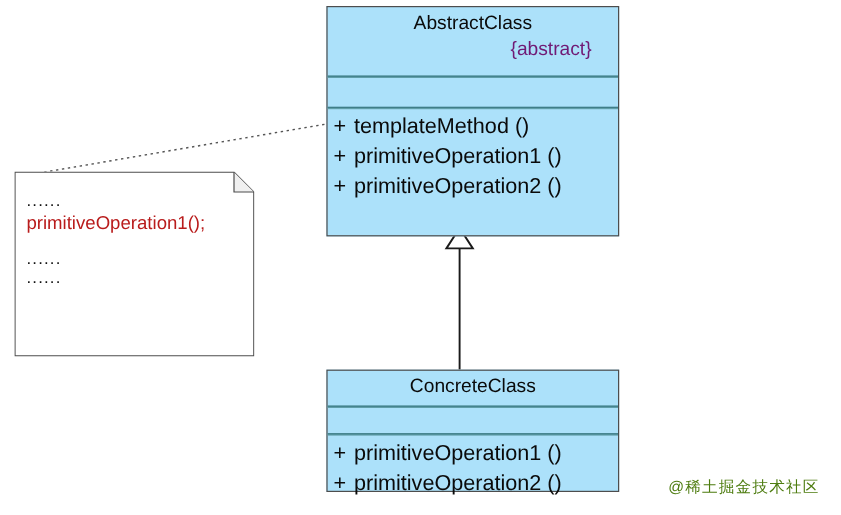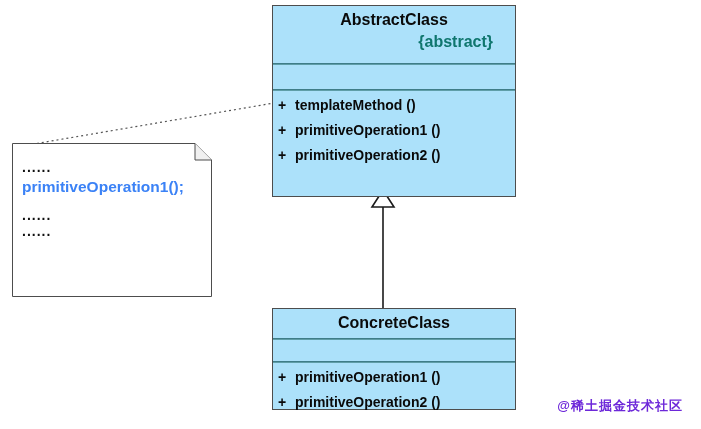--- a/index.html
+++ b/index.html
@@ -9,21 +9,20 @@
   }
   body {
     font-family: "Liberation Sans", sans-serif;
   }
   #canvas {
     position: relative;
     width: 695px;
     height: 429px;
     background: #ffffff;
     overflow: hidden;
-    font-weight: bold;
   }
 
   
   .uml-class {
     position: absolute;
     background: #ace1fa;
     border: 1px solid #4d4d4d;
     box-sizing: border-box;
   }
   .uml-compartment {
@@ -38,32 +37,32 @@
   .class-title {
     text-align: center;
     font-size: 16px;
     color: #0a0a0a;
     line-height: 1.05;
     padding-top: 6px;
   }
   .class-stereotype {
     text-align: right;
     font-size: 16px;
-    color: #0f766e;
+    color: #701a75;
     padding-right: 22px;
     padding-top: 4px;
   }
   .empty-compartment {
     height: 24px;
   }
   .op-list {
     padding: 2px 0 2px 0;
   }
   .op-row {
-    font-size: 14px;
+    font-size: 18px;
     color: #0a0a0a;
     line-height: 25px;
     white-space: nowrap;
     padding-left: 5px;
   }
   .op-vis {
     display: inline-block;
     width: 17px;
     text-align: left;
   }
@@ -86,21 +85,21 @@
   }
   .note-dots {
     font-size: 14px;
     color: #111111;
     letter-spacing: 1px;
     line-height: 16px;
     height: 16px;
   }
   .note-line {
     font-size: 15.5px;
-    color: #3b82f6;
+    color: #b91c1c;
     line-height: 24px;
     white-space: nowrap;
     margin-bottom: 8px;
   }
 
   
   .connector-svg {
     position: absolute;
     left: 0;
     top: 0;
@@ -108,21 +107,21 @@
     height: 429px;
     pointer-events: none;
   }
 
   
   .watermark {
     position: absolute;
     right: 12px;
     bottom: 14px;
     font-size: 13px;
-    color: #6d28d9;
+    color: #4d7c0f;
     letter-spacing: 1px;
     white-space: nowrap;
     text-align: right;
   }
 </style>
 </head>
 <body>
 
 <div id="canvas">
 

